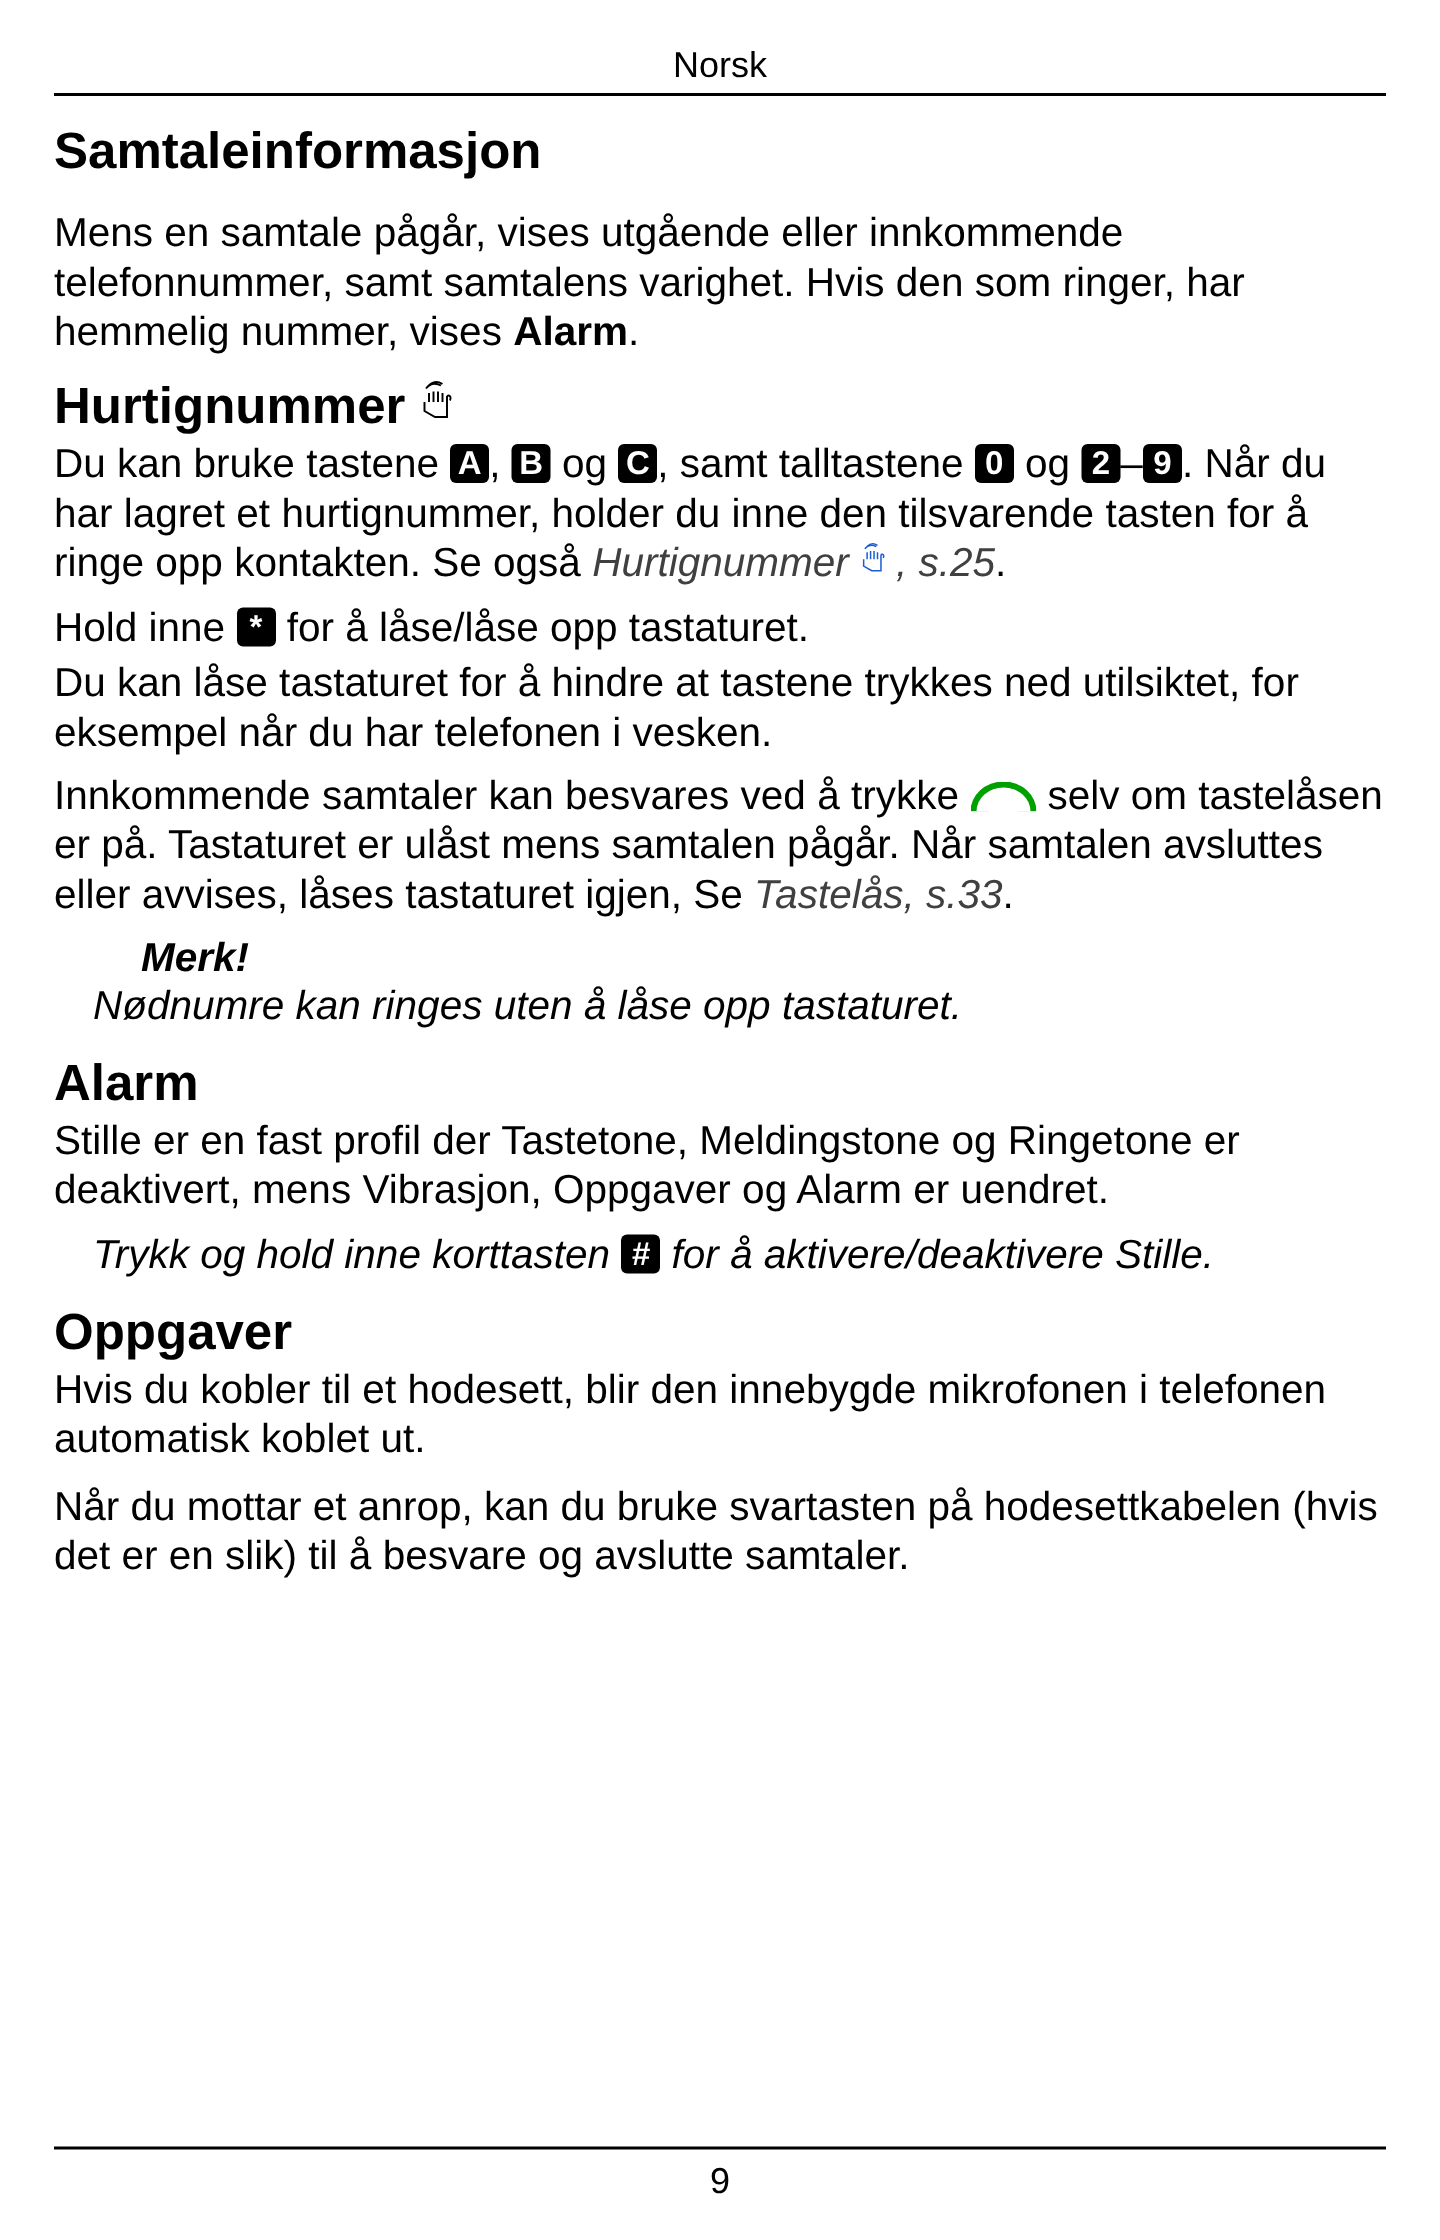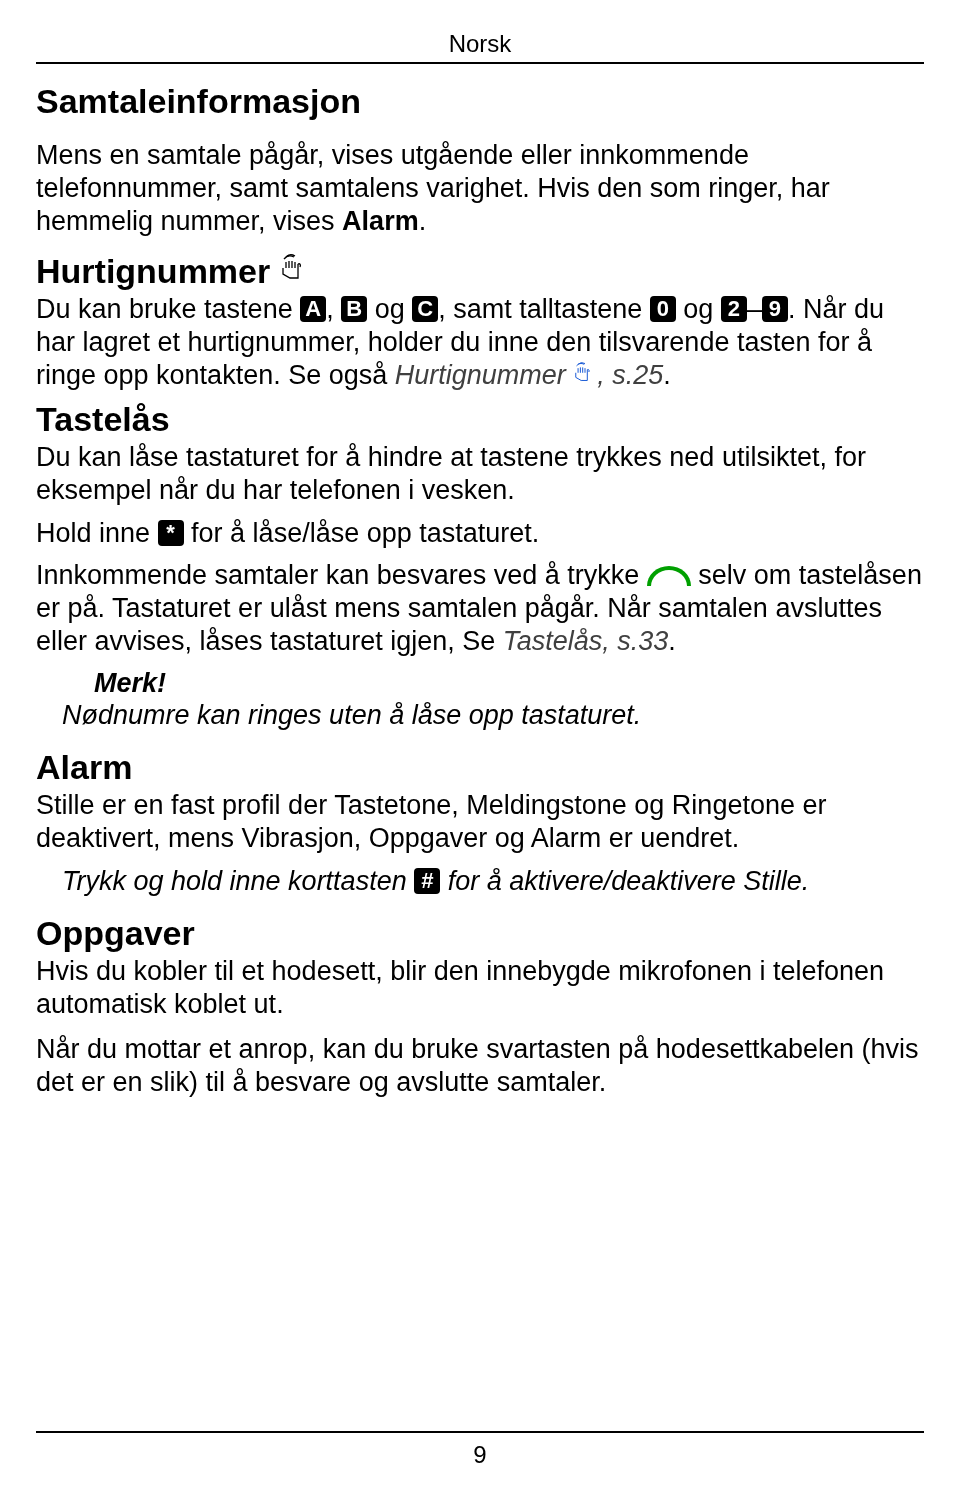--- a/index.html
+++ b/index.html
@@ -149,25 +149,24 @@
               <path d="M9 14 L9 7"></path>
               <path d="M12 14 L12 7"></path>
               <path d="M15 14 L15 8"></path>
               <path d="M18 10 C20 9 21 11 20 13"></path>
               <path d="M4 5 Q8 0 14 3"></path>
               <path d="M6 3 Q10 -1 15 2"></path>
             </g>
           </svg></span><span>, s.25</span></span><span>.</span>
   </div>
 
-  <div class="h2" style="margin-top:6px">Tastelås</div>
-  <div class="body-text">Du kan låse tastaturet for å hindre at tastene trykkes ned utilsiktet, for eksempel når du har telefonen i vesken.</div>
   <div class="body-text" style="margin-top:10px">
     <span>Hold inne </span><span class="key">*</span><span> for å låse/låse opp tastaturet.</span>
   </div>
+  <div class="body-text">Du kan låse tastaturet for å hindre at tastene trykkes ned utilsiktet, for eksempel når du har telefonen i vesken.</div>
   <div class="body-text block" style="margin-top:10px">
     <span>Innkommende samtaler kan besvares ved å trykke </span><span class="phone-icon"></span><span> selv om tastelåsen er på. Tastaturet er ulåst mens samtalen pågår. Når samtalen avsluttes eller avvises, låses tastaturet igjen, Se </span><span class="ref">Tastelås, s.33</span><span>.</span>
   </div>
 
   <div class="indent">
     <div class="note-label">Merk!</div>
     <div class="note-body">Nødnumre kan ringes uten å låse opp tastaturet.</div>
   </div>
 
   <div class="h2">Alarm</div>

